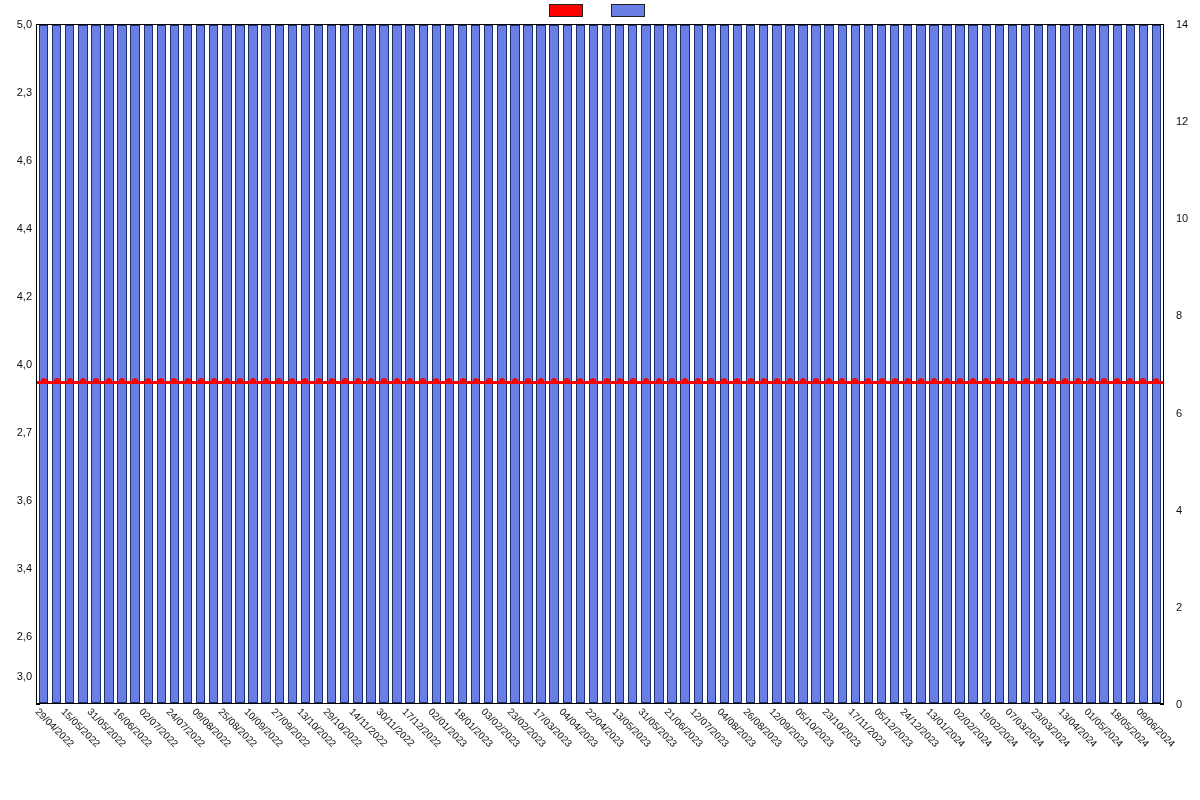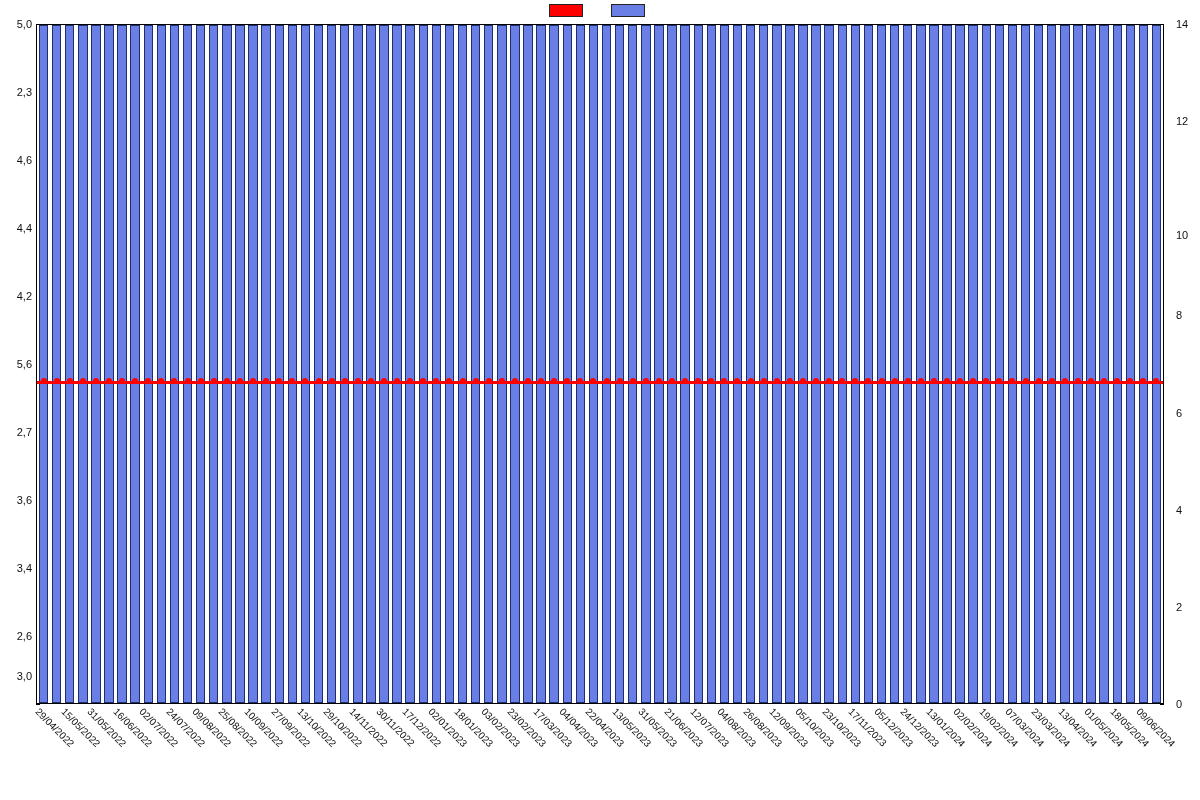--- a/index.html
+++ b/index.html
@@ -155,21 +155,21 @@
       <div class="ytick" style="top: 652px;">3,0</div>
       <div class="ytick-mark-l" style="top: 680px;"></div>
       <div class="ytick" style="top: 612px;">2,6</div>
       <div class="ytick-mark-l" style="top: 612px;"></div>
       <div class="ytick" style="top: 544px;">3,4</div>
       <div class="ytick-mark-l" style="top: 544px;"></div>
       <div class="ytick" style="top: 476px;">3,6</div>
       <div class="ytick-mark-l" style="top: 476px;"></div>
       <div class="ytick" style="top: 408px;">2,7</div>
       <div class="ytick-mark-l" style="top: 408px;"></div>
-      <div class="ytick" style="top: 340px;">5,6</div>
+      <div class="ytick" style="top: 340px;">4,0</div>
       <div class="ytick-mark-l" style="top: 340px;"></div>
       <div class="ytick" style="top: 272px;">4,2</div>
       <div class="ytick-mark-l" style="top: 272px;"></div>
       <div class="ytick" style="top: 204px;">4,4</div>
       <div class="ytick-mark-l" style="top: 204px;"></div>
       <div class="ytick" style="top: 136px;">4,6</div>
       <div class="ytick-mark-l" style="top: 136px;"></div>
       <div class="ytick" style="top: 68px;">2,3</div>
       <div class="ytick-mark-l" style="top: 68px;"></div>
       <div class="ytick" style="top: 0px;">5,0</div>
@@ -179,21 +179,21 @@
       <div class="ytick" style="top: 680px;">0</div>
       <div class="ytick-mark-r" style="top: 680px;"></div>
       <div class="ytick" style="top: 582.857px;">2</div>
       <div class="ytick-mark-r" style="top: 582.857px;"></div>
       <div class="ytick" style="top: 485.714px;">4</div>
       <div class="ytick-mark-r" style="top: 485.714px;"></div>
       <div class="ytick" style="top: 388.571px;">6</div>
       <div class="ytick-mark-r" style="top: 388.571px;"></div>
       <div class="ytick" style="top: 291.429px;">8</div>
       <div class="ytick-mark-r" style="top: 291.429px;"></div>
-      <div class="ytick" style="top: 194.286px; margin-top: 17px;">10</div>
+      <div class="ytick" style="top: 194.286px;">10</div>
       <div class="ytick-mark-r" style="top: 194.286px;"></div>
       <div class="ytick" style="top: 97.1429px;">12</div>
       <div class="ytick-mark-r" style="top: 97.1429px;"></div>
       <div class="ytick" style="top: 0px;">14</div>
       <div class="ytick-mark-r" style="top: 0px;"></div>
     </div>
 
   <div class="plot" id="plot">
     <div class="bars" id="bars">
         <div class="bar-slot">

